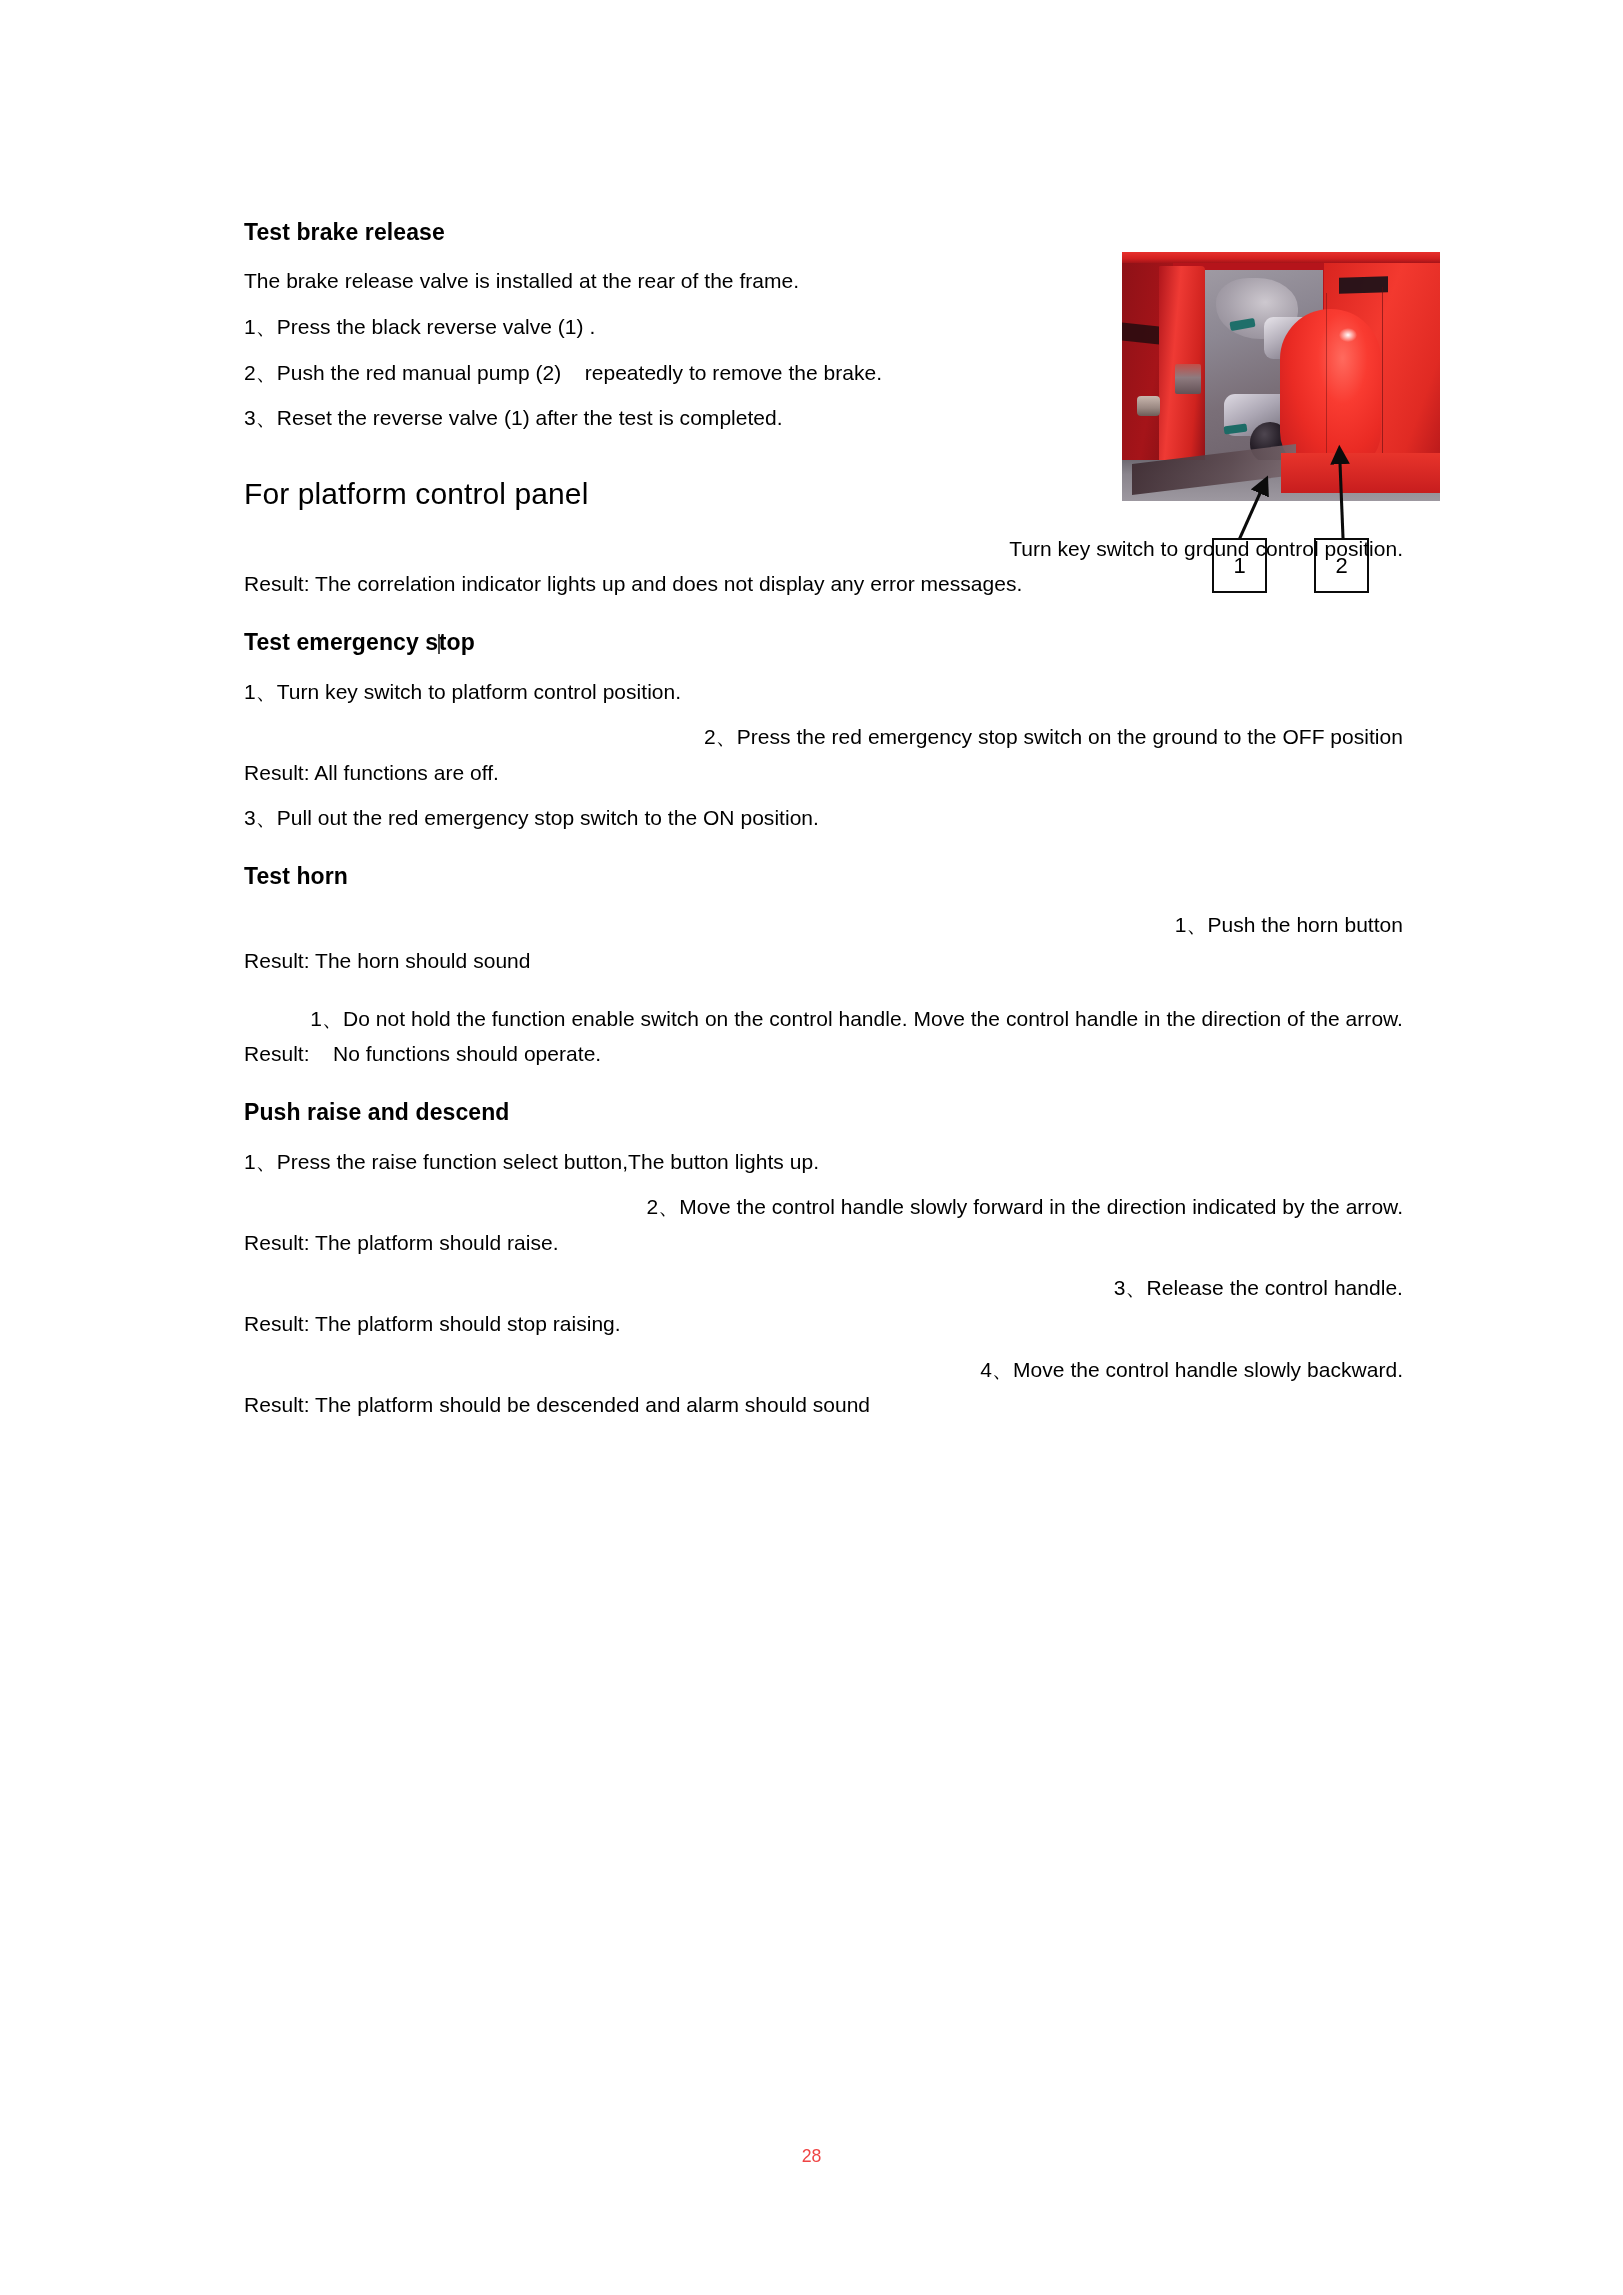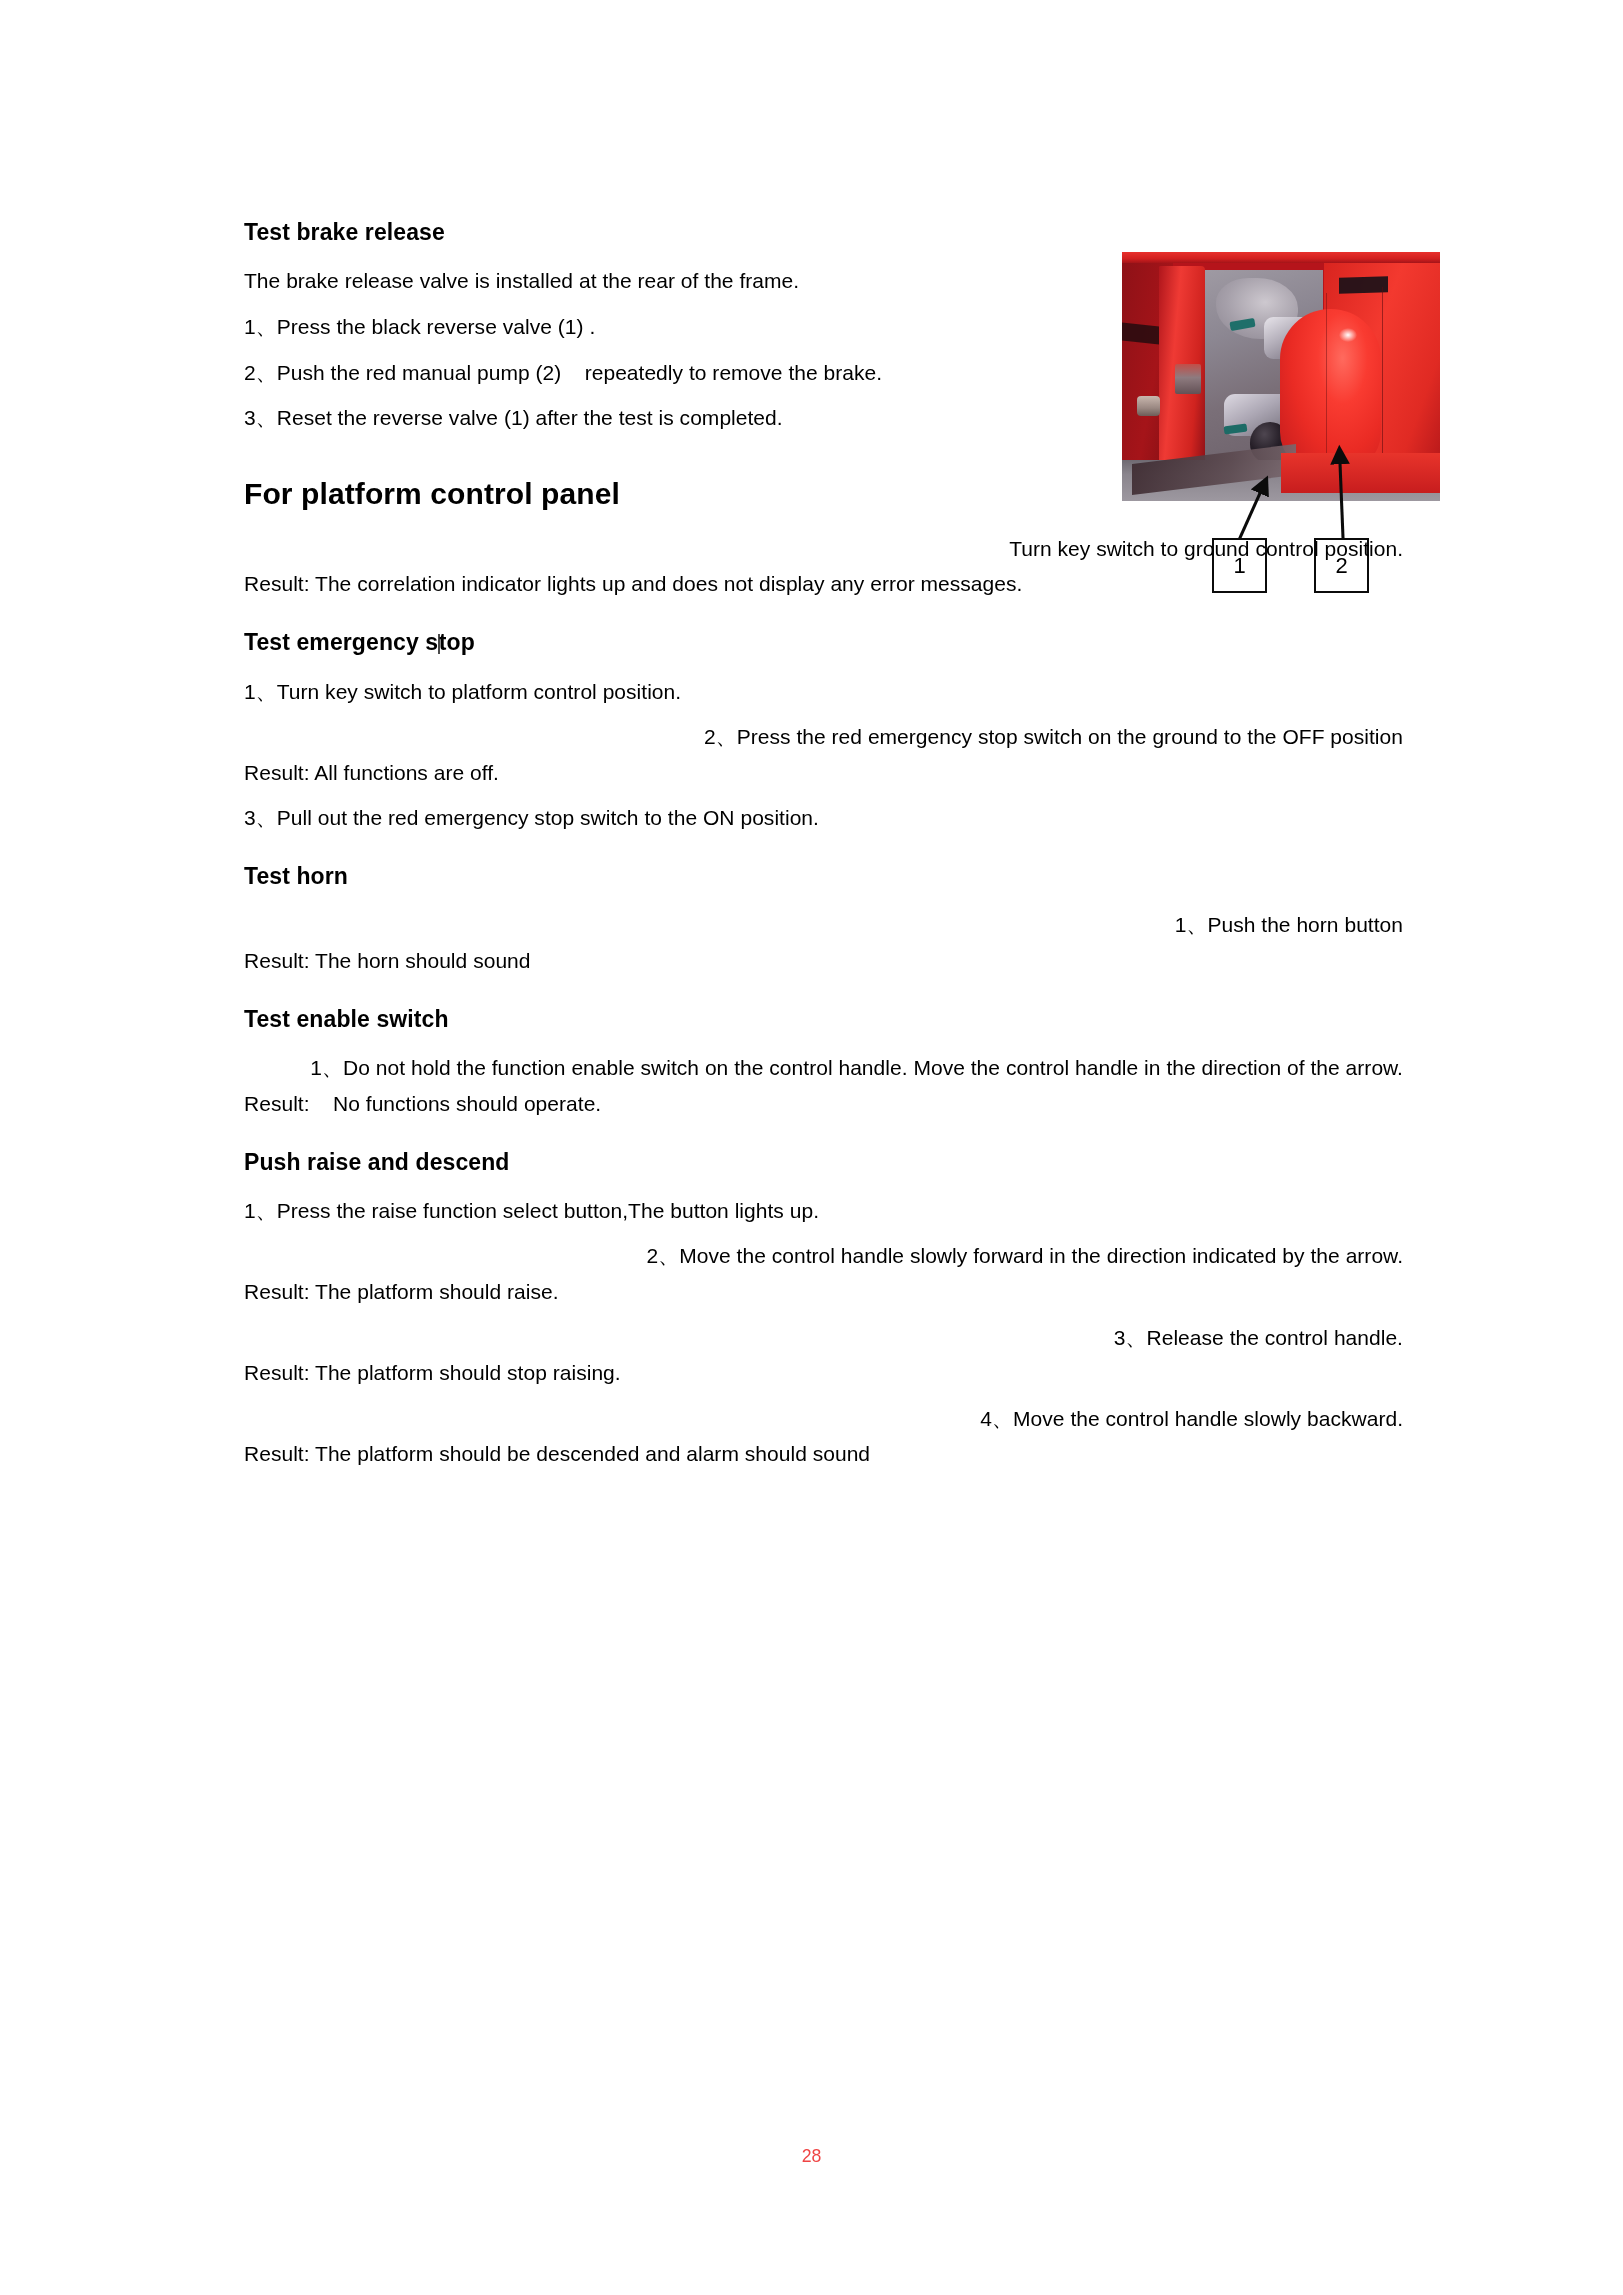--- a/index.html
+++ b/index.html
@@ -30,21 +30,21 @@
 
   h2.section-title {
     font-size: 23px;
     font-weight: bold;
     line-height: 1.25;
     margin: 0 0 20.4px 0;
     letter-spacing: 0.1px;
   }
   h1.chapter-title {
     font-size: 30px;
-    font-weight: bold;
+    font-weight: normal;
     line-height: 1.2;
     margin: 0 0 23px 0;
     letter-spacing: 0.1px;
   }
   p.line {
     font-size: 21px;
     line-height: 1.30;
     margin: 0 0 18.4px 0;
     letter-spacing: 0.03px;
     white-space: pre-wrap;
@@ -311,21 +311,20 @@
 
     <section>
       <h2 class="section-title">Test horn</h2>
       <p class="line wide tight">1、Push the horn button</p>
       <p class="line wide">Result: The horn should sound</p>
     </section>
 
     <div class="gap-sm"></div>
 
     <section>
-      <h2 class="section-title">Test enable switch</h2>
       <p class="line wide tight" style="white-space:normal;">1、Do not hold the function enable switch on the control handle. Move the control handle in the direction of the arrow.</p>
       <p class="line wide">Result:    No functions should operate.</p>
     </section>
 
     <div class="gap-sm"></div>
 
     <section>
       <h2 class="section-title">Push raise and descend</h2>
       <p class="line wide">1、Press the raise function select button,The button lights up.</p>
       <p class="line wide tight">2、Move the control handle slowly forward in the direction indicated by the arrow.</p>

